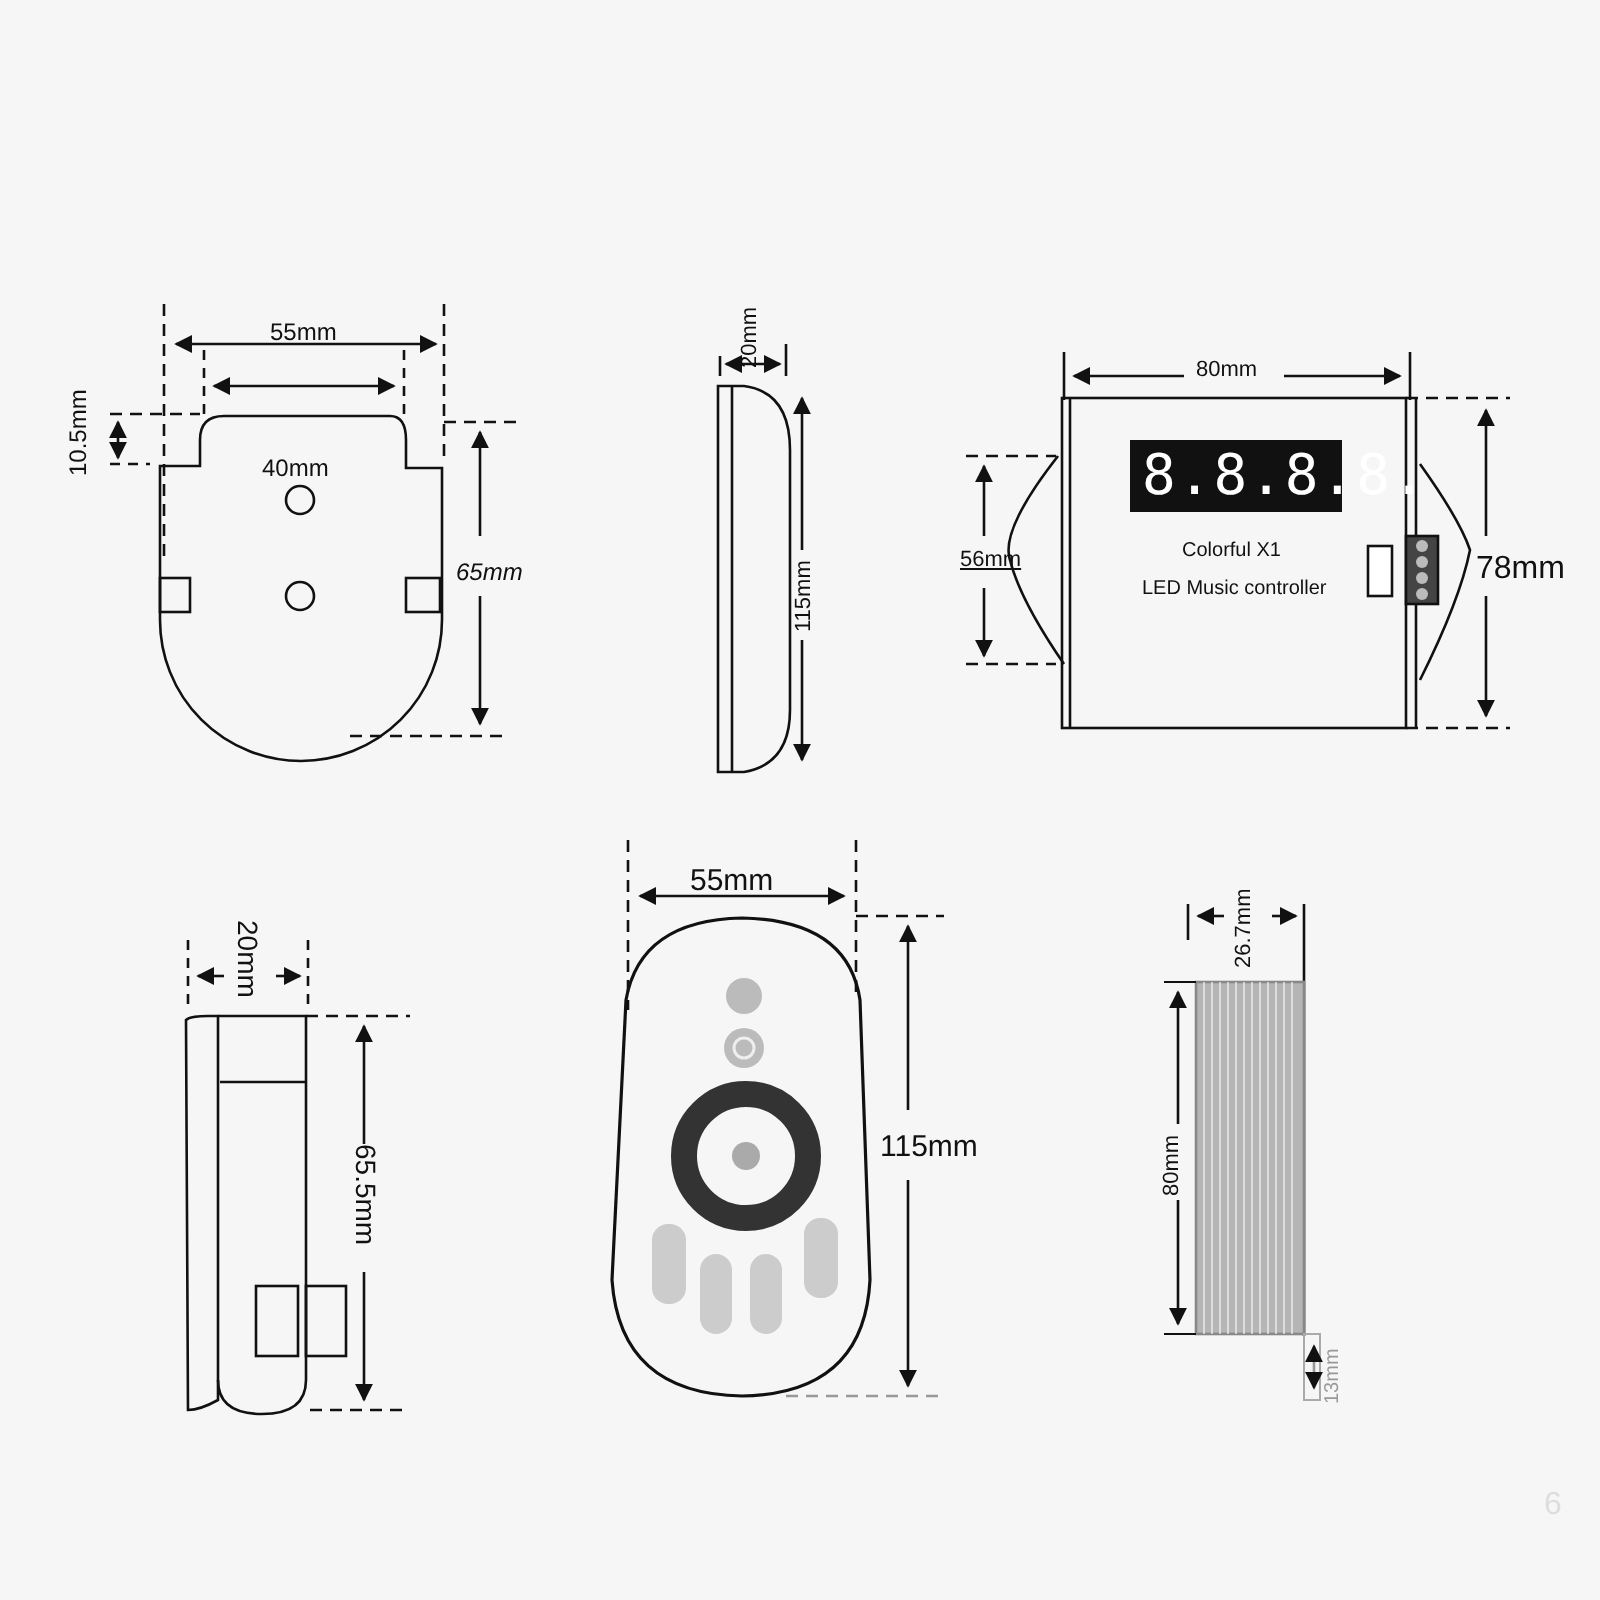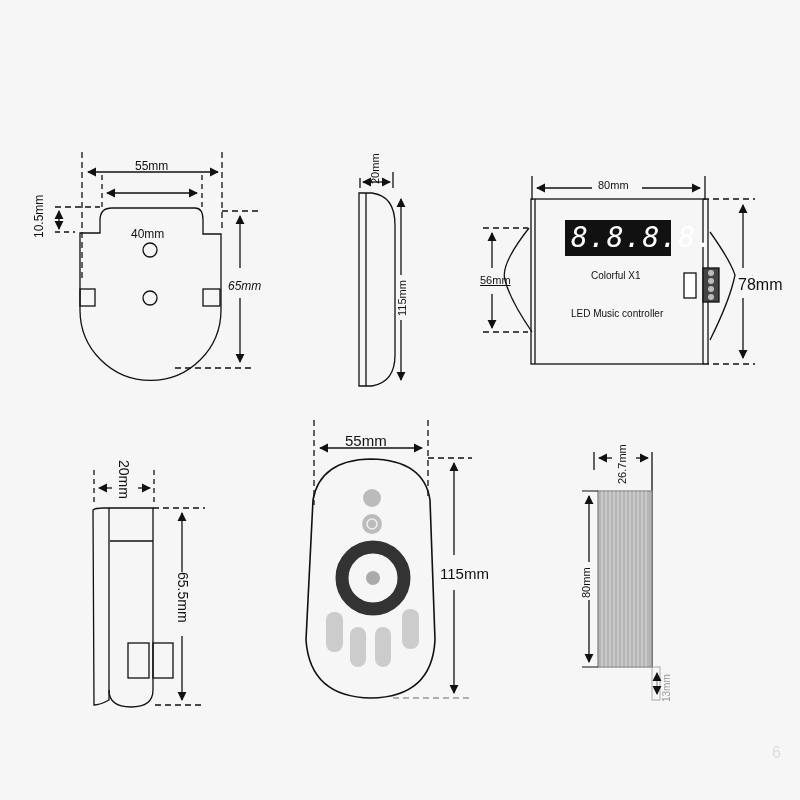--- a/index.html
+++ b/index.html
@@ -151,22 +151,22 @@
 <div class="lbl vert" style="left:33px;top:238px;transform:rotate(-90deg);">10.5mm</div>
 <div class="lbl" style="left:228px;top:280px;font-style:italic;">65mm</div>
 
 <div class="lbl vert" style="left:370px;top:184px;transform:rotate(-90deg);font-size:11px;">20mm</div>
 <div class="lbl vert" style="left:397px;top:316px;transform:rotate(-90deg);font-size:11px;">115mm</div>
 
 <div class="lbl" style="left:598px;top:180px;font-size:11px;">80mm</div>
 <div class="lbl" style="left:480px;top:275px;font-size:11px;text-decoration:underline;">56mm</div>
 <div class="lbl" style="left:738px;top:277px;font-size:16px;">78mm</div>
 <div class="lbl" style="left:591px;top:271px;font-size:10px;">Colorful  X1</div>
-<div class="lbl" style="left:571px;top:309px;font-size:10px;">LED  Music  controller</div>
-<div class="lbl" style="left:571px;top:224px;font-size:28px;color:#fff;font-style:italic;font-family:'DejaVu Sans Mono',monospace;letter-spacing:1px;">8.8.8.8.</div>
+<div class="lbl" style="left:571px;top:290px;font-size:10px;">LED  Music  controller</div>
+<div class="lbl" style="left:571px;top:224px;font-size:28px;color:#fff;font-family:'DejaVu Sans Mono',monospace;letter-spacing:1px;">8.8.8.8.</div>
 
 <div class="lbl vert" style="left:131px;top:460px;transform:rotate(90deg);font-size:14px;">20mm</div>
 <div class="lbl vert" style="left:190px;top:572px;transform:rotate(90deg);font-size:14px;">65.5mm</div>
 
 <div class="lbl lg" style="left:345px;top:433px;">55mm</div>
 <div class="lbl lg" style="left:440px;top:566px;">115mm</div>
 
 <div class="lbl vert" style="left:617px;top:484px;transform:rotate(-90deg);font-size:11px;">26.7mm</div>
 <div class="lbl vert" style="left:581px;top:598px;transform:rotate(-90deg);font-size:11px;">80mm</div>
 <div class="lbl vert" style="left:662px;top:702px;transform:rotate(-90deg);font-size:10px;color:#999;">13mm</div>

